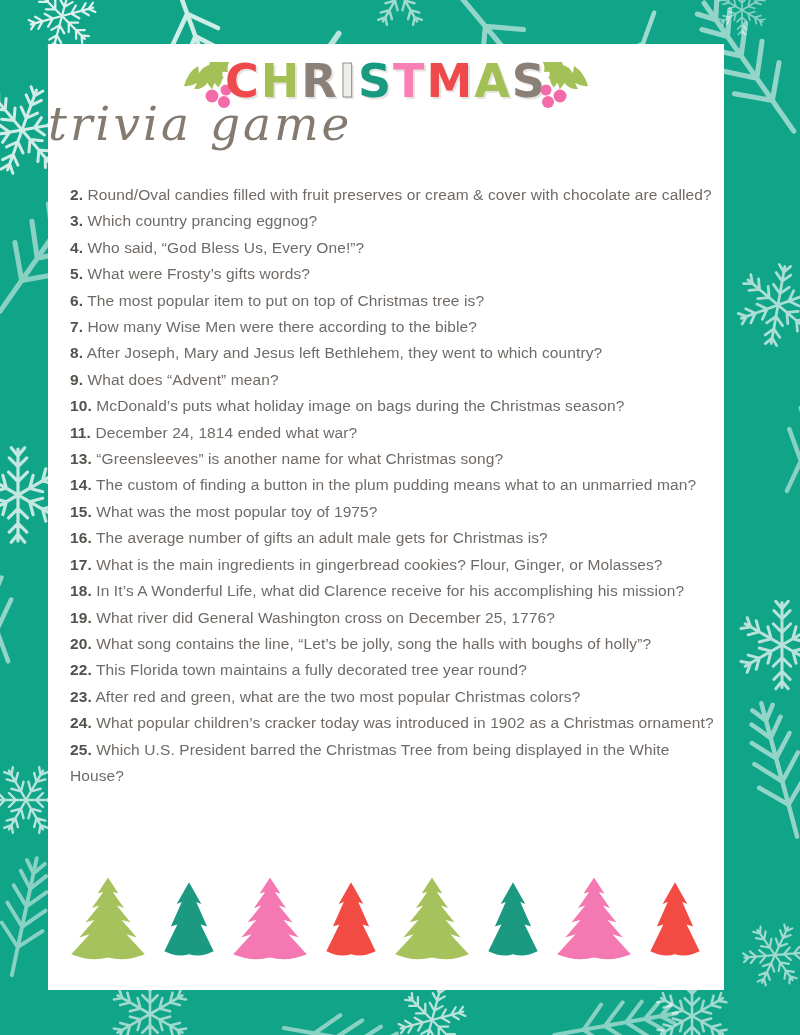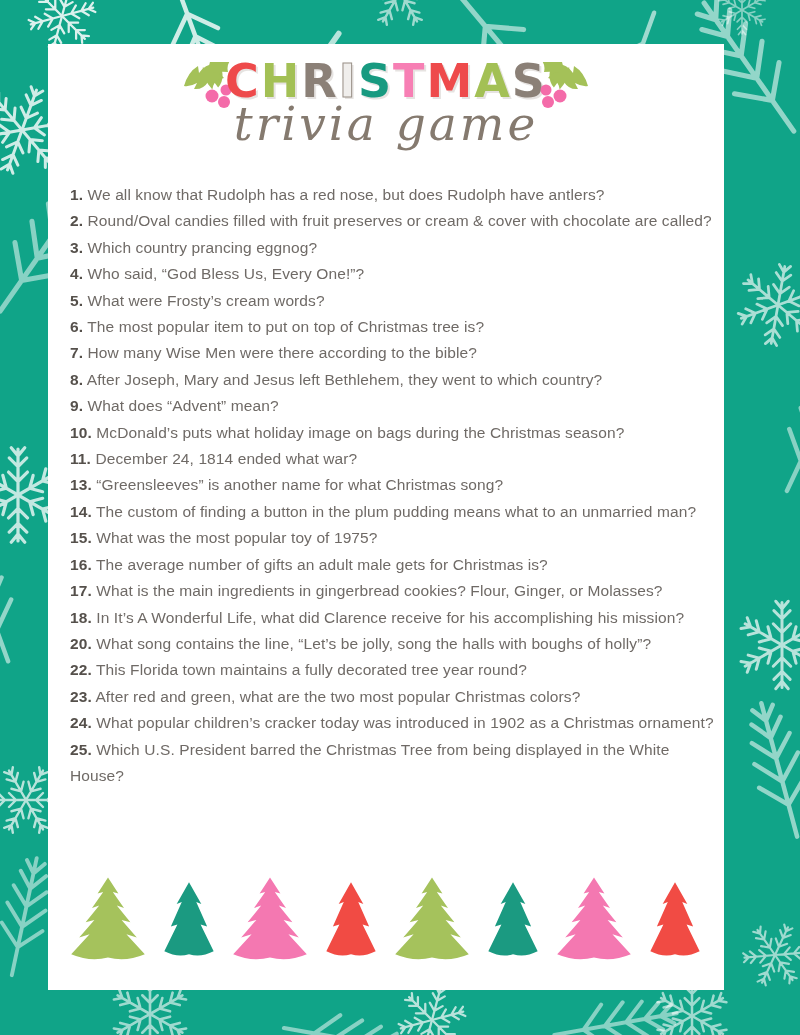--- a/index.html
+++ b/index.html
@@ -16,21 +16,21 @@
   
   .header{position:relative;height:134px;}
   .title-word{
     position:absolute;left:0;right:0;top:14px;text-align:center;
     font-family:"DejaVu Sans",sans-serif;font-weight:bold;
     font-size:46px;letter-spacing:2px;line-height:1;
     text-shadow:2px 2px 0 rgba(139,128,119,0.22);
   }
   .t-letter{display:inline-block;}
   .subtitle{
-    position:absolute;left:0;right:0;top:52px;text-align:center;
+    position:absolute;left:0;right:0;top:52px;text-align:left;
     font-family:"DejaVu Serif",serif;font-style:italic;
     font-size:47px;letter-spacing:3px;line-height:1.2;
     color:#857a6f;
   }
   .holly{position:absolute;top:18px;}
   .holly-left{left:134px;}
   .holly-right{right:134px;transform:scaleX(-1);}
   
   .questions{padding:4px 4px 0 22px;}
   .question{
@@ -111,29 +111,28 @@
       <use href="#holly-shape"></use>
     </svg>
     <div class="title-word"><span class="t-letter" style="color: rgb(238, 74, 75);">C</span><span class="t-letter" style="color: rgb(163, 192, 85);">H</span><span class="t-letter" style="color: rgb(139, 128, 119);">R</span><span class="t-letter" style="color: rgb(240, 238, 236); -webkit-text-stroke: 1px rgb(154, 145, 136);">I</span><span class="t-letter" style="color: rgb(24, 154, 128);">S</span><span class="t-letter" style="color: rgb(247, 127, 180);">T</span><span class="t-letter" style="color: rgb(238, 74, 75);">M</span><span class="t-letter" style="color: rgb(163, 192, 85);">A</span><span class="t-letter" style="color: rgb(139, 128, 119);">S</span></div>
     <div class="subtitle">trivia game</div>
     <svg class="holly holly-right" width="60" height="50" viewBox="0 0 60 50">
       <use href="#holly-shape"></use>
     </svg>
   </div>
 
   <div class="questions">
-    <p class="question"><span class="q-num">1.</span> <span class="q-text">We all know that Rudolph has a red nose, but does Rudolph have antlers?</span></p>
 
     <p class="question"><span class="q-num">2.</span> <span class="q-text">Round/Oval candies filled with fruit preserves or cream &amp; cover with chocolate are called?</span></p>
 
     <p class="question"><span class="q-num">3.</span> <span class="q-text">Which country prancing eggnog?</span></p>
 
     <p class="question"><span class="q-num">4.</span> <span class="q-text">Who said, “God Bless Us, Every One!”?</span></p>
 
-    <p class="question"><span class="q-num">5.</span> <span class="q-text">What were Frosty’s cream words?</span></p>
+    <p class="question"><span class="q-num">5.</span> <span class="q-text">What were Frosty’s gifts words?</span></p>
 
     <p class="question"><span class="q-num">6.</span> <span class="q-text">The most popular item to put on top of Christmas tree is?</span></p>
 
     <p class="question"><span class="q-num">7.</span> <span class="q-text">How many Wise Men were there according to the bible?</span></p>
 
     <p class="question"><span class="q-num">8.</span> <span class="q-text">After Joseph, Mary and Jesus left Bethlehem, they went to which country?</span></p>
 
     <p class="question"><span class="q-num">9.</span> <span class="q-text">What does “Advent”  mean?</span></p>
 
     <p class="question"><span class="q-num">10.</span> <span class="q-text">McDonald’s puts what holiday image on bags during the Christmas season?</span></p>
@@ -146,20 +145,21 @@
     <p class="question"><span class="q-num">14.</span> <span class="q-text">The custom of finding a button in the plum pudding means what to an unmarried man?</span></p>
 
     <p class="question"><span class="q-num">15.</span> <span class="q-text">What was the most popular toy of 1975?</span></p>
 
     <p class="question"><span class="q-num">16.</span> <span class="q-text">The average number of gifts an adult male gets for Christmas is?</span></p>
 
     <p class="question"><span class="q-num">17.</span> <span class="q-text">What is the main ingredients in gingerbread cookies? Flour, Ginger, or Molasses?</span></p>
 
     <p class="question"><span class="q-num">18.</span> <span class="q-text">In It’s A Wonderful Life, what did Clarence receive for his accomplishing his mission?</span></p>
 
+    <p class="question"><span class="q-num">19.</span> <span class="q-text">What river did General Washington cross on December 25, 1776?</span></p>
 
     <p class="question"><span class="q-num">20.</span> <span class="q-text">What song contains the line, “Let’s be jolly, song the halls with boughs of holly”?</span></p>
 
 
     <p class="question"><span class="q-num">22.</span> <span class="q-text">This Florida town maintains a fully decorated tree year round?</span></p>
 
     <p class="question"><span class="q-num">23.</span> <span class="q-text">After red and green, what are the two most popular Christmas colors?</span></p>
 
     <p class="question"><span class="q-num">24.</span> <span class="q-text">What popular children’s cracker today was introduced in 1902 as a Christmas ornament?</span></p>
 

